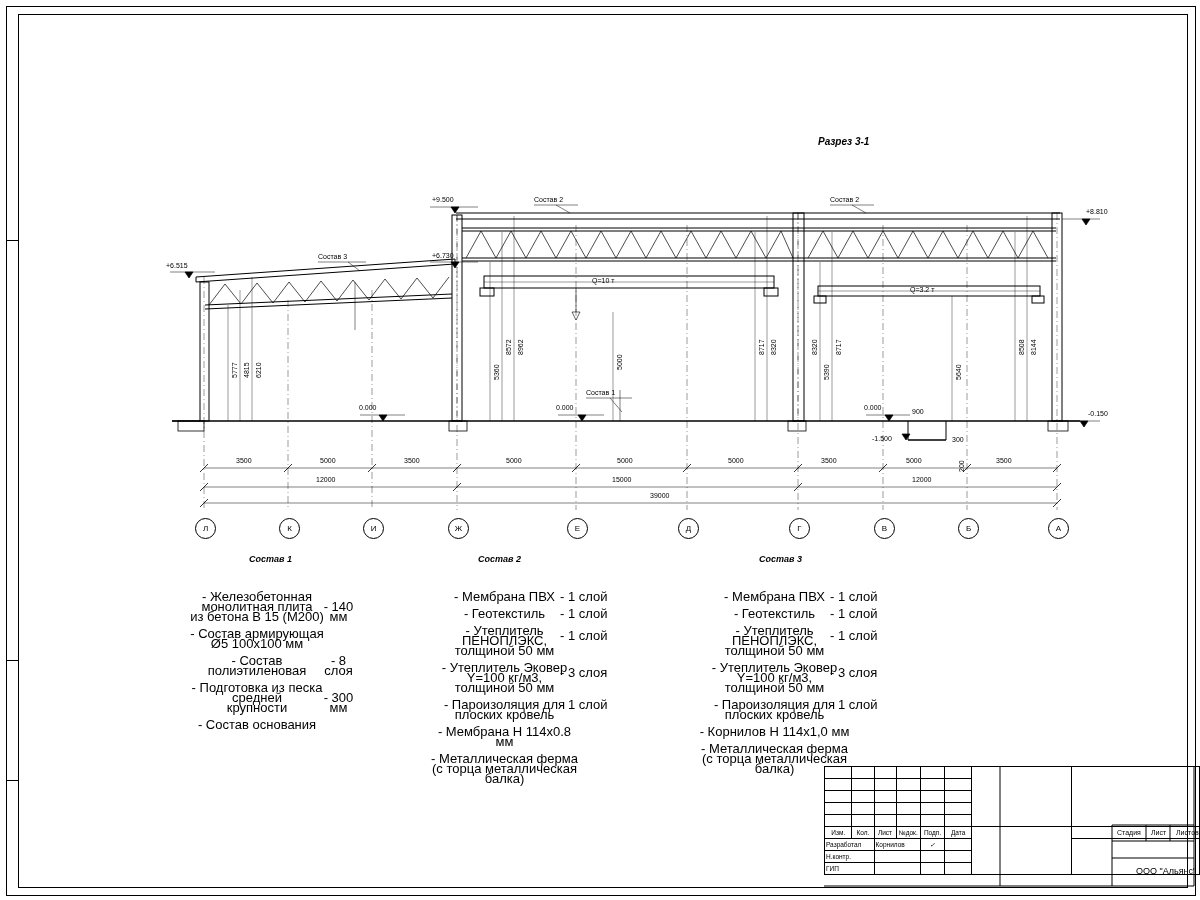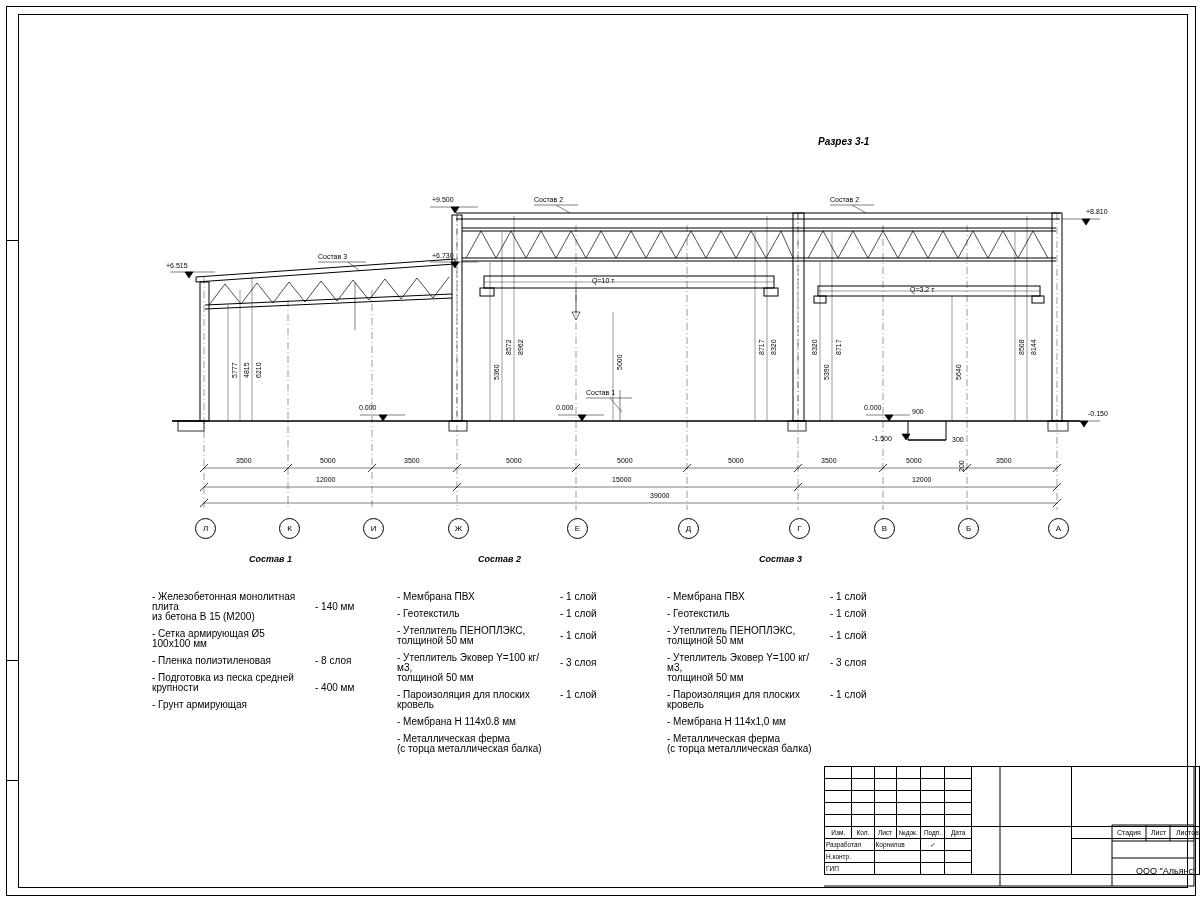--- a/index.html
+++ b/index.html
@@ -14,21 +14,21 @@
   .tick{position:absolute;background:#000;}
   svg{position:absolute;left:0;top:0;}
   .lbl{position:absolute;font-size:7px;line-height:8px;white-space:nowrap;}
   .title{position:absolute;font-size:10px;font-style:italic;font-weight:bold;}
   .vert{transform-origin:0 0;transform:rotate(-90deg);}
   .axis-circle{
     position:absolute;width:19px;height:19px;border:1px solid #000;border-radius:50%;
     font-size:8px;display:flex;align-items:center;justify-content:center;background:#fff;
   }
   .comp-title{position:absolute;font-size:9px;font-style:italic;font-weight:bold;}
-  .comp-list{position:absolute;font-size:10px;line-height:10px;}
+  .comp-list{position:absolute;font-size:13px;line-height:10px;text-align:center;}
   .comp-row{position:relative;margin-bottom:7px;}
   .comp-row .txt{display:inline-block;width:150px;vertical-align:top;}
   .comp-row .qty{position:absolute;left:163px;top:0;}
   .stamp{position:absolute;}
   .stamp table{border-collapse:collapse;font-size:6.5px;}
   .stamp td{border:1px solid #000;height:11px;text-align:center;padding:0 1px;}
   .firm{position:absolute;font-size:9px;}
 </style>
 </head>
 <body>
@@ -260,25 +260,25 @@
   <div class="axis-circle" style="left:958px;top:518px;">Б</div>
   <div class="axis-circle" style="left:1048px;top:518px;">А</div>
 
   <div class="comp-title" style="left:249px;top:554px;">Состав 1</div>
   <div class="comp-title" style="left:478px;top:554px;">Состав 2</div>
   <div class="comp-title" style="left:759px;top:554px;">Состав 3</div>
 
   <div class="comp-list" style="left:152px;top:592px;width:210px;">
     <div class="comp-row"><span class="txt" style="white-space:pre-line">- Железобетонная  монолитная плита
   из бетона В 15 (М200)</span><span class="qty" style="top:10px;">- 140 мм</span></div>
-    <div class="comp-row"><span class="txt" style="white-space:pre-line">- Сетка армирующая Ø5 100х100 мм</span><span class="qty"></span></div>
-    <div class="comp-row"><span class="txt" style="white-space:pre-line">- Пленка полиэтиленовая</span><span class="qty">- 8 слоя</span></div>
+    <div class="comp-row"><span class="txt" style="white-space:pre-line">- Состав армирующая Ø5 100х100 мм</span><span class="qty"></span></div>
+    <div class="comp-row"><span class="txt" style="white-space:pre-line">- Состав полиэтиленовая</span><span class="qty">- 8 слоя</span></div>
     <div class="comp-row"><span class="txt" style="white-space:pre-line">- Подготовка из песка средней
-  крупности</span><span class="qty" style="top:10px;">- 400 мм</span></div>
-    <div class="comp-row"><span class="txt" style="white-space:pre-line">- Грунт армирующая</span><span class="qty"></span></div>
+  крупности</span><span class="qty" style="top:10px;">- 300 мм</span></div>
+    <div class="comp-row"><span class="txt" style="white-space:pre-line">- Состав основания</span><span class="qty"></span></div>
   </div>
 
   <div class="comp-list" style="left:397px;top:592px;width:215px;">
     <div class="comp-row"><span class="txt" style="white-space:pre-line">- Мембрана ПВХ</span><span class="qty">- 1 слой</span></div>
     <div class="comp-row"><span class="txt" style="white-space:pre-line">- Геотекстиль</span><span class="qty">- 1 слой</span></div>
     <div class="comp-row"><span class="txt" style="white-space:pre-line">- Утеплитель ПЕНОПЛЭКС,
   толщиной 50 мм</span><span class="qty" style="top:5px;">- 1 слой</span></div>
     <div class="comp-row"><span class="txt" style="white-space:pre-line">- Утеплитель Эковер Y=100 кг/м3,
   толщиной 50 мм</span><span class="qty" style="top:5px;">- 3 слоя</span></div>
     <div class="comp-row"><span class="txt" style="white-space:pre-line">- Пароизоляция для плоских кровель</span><span class="qty">- 1 слой</span></div>
@@ -288,21 +288,21 @@
   </div>
 
   <div class="comp-list" style="left:667px;top:592px;width:215px;">
     <div class="comp-row"><span class="txt" style="white-space:pre-line">- Мембрана ПВХ</span><span class="qty">- 1 слой</span></div>
     <div class="comp-row"><span class="txt" style="white-space:pre-line">- Геотекстиль</span><span class="qty">- 1 слой</span></div>
     <div class="comp-row"><span class="txt" style="white-space:pre-line">- Утеплитель ПЕНОПЛЭКС,
   толщиной 50 мм</span><span class="qty" style="top:5px;">- 1 слой</span></div>
     <div class="comp-row"><span class="txt" style="white-space:pre-line">- Утеплитель Эковер Y=100 кг/м3,
   толщиной 50 мм</span><span class="qty" style="top:5px;">- 3 слоя</span></div>
     <div class="comp-row"><span class="txt" style="white-space:pre-line">- Пароизоляция для плоских кровель</span><span class="qty">- 1 слой</span></div>
-    <div class="comp-row"><span class="txt" style="white-space:pre-line">- Мембрана Н 114х1,0 мм</span><span class="qty"></span></div>
+    <div class="comp-row"><span class="txt" style="white-space:pre-line">- Корнилов Н 114х1,0 мм</span><span class="qty"></span></div>
     <div class="comp-row"><span class="txt" style="white-space:pre-line">- Металлическая ферма
   (с торца металлическая балка)</span><span class="qty"></span></div>
   </div>
 
   <div class="stamp" style="left:824px;top:766px;">
     <table>
       <tbody>
           <tr>
         <td style="width:26px;"></td>
         <td style="width:20px;"></td>

